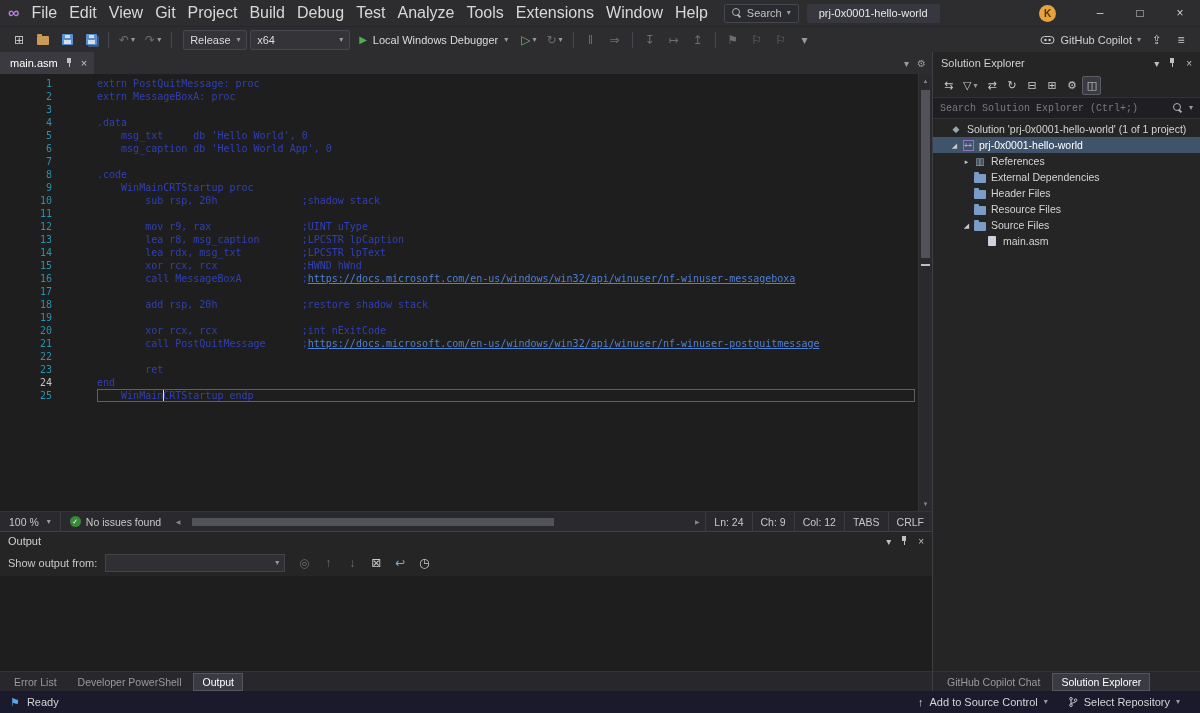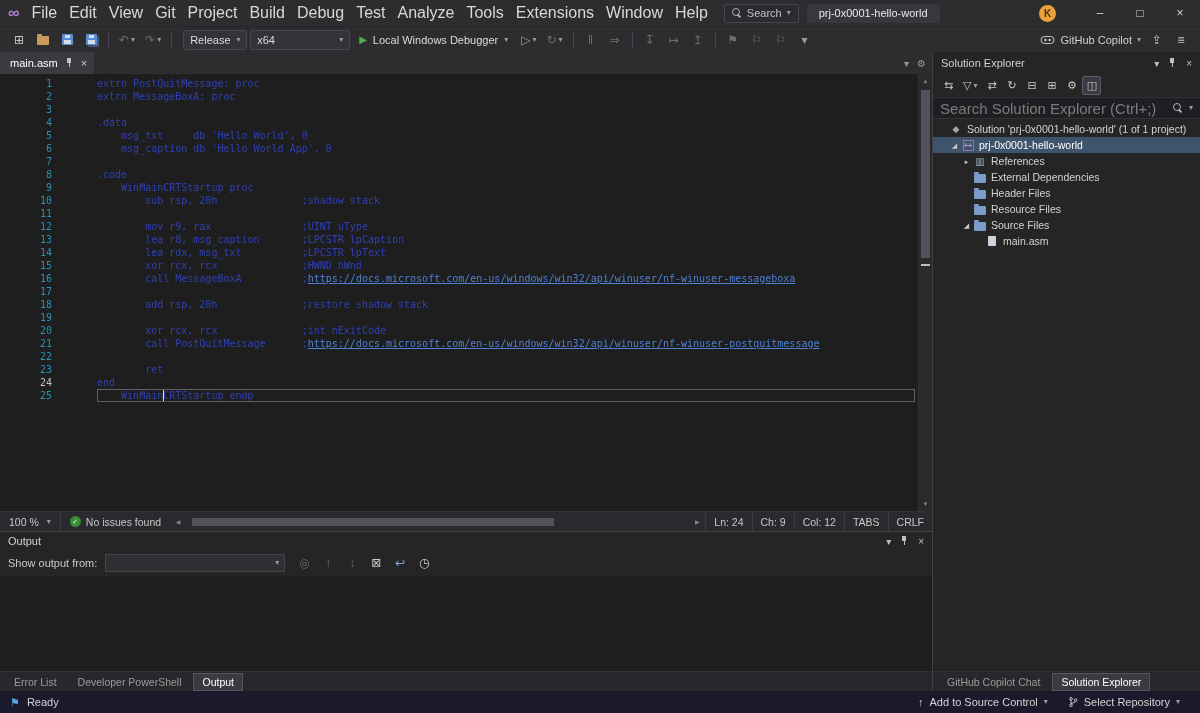--- a/index.html
+++ b/index.html
@@ -85,21 +85,21 @@
 .ptabs{height:20px;flex:0 0 20px;display:flex;align-items:center;gap:3px;background:#28282c;padding:0 5px;border-top:1px solid #333}
 .ptab{padding:2px 8px;font-size:10.5px;color:#9a9a9a;border:1px solid transparent}
 .ptab-act{color:#fff;background:#3a3a42;border-color:#55555c}
 
 
 .se-head{height:22px;flex:0 0 22px;display:flex;align-items:center;padding:0 8px;font-size:11px;color:#d0d0d0}
 .se-tools{height:24px;flex:0 0 24px;display:flex;align-items:center;padding:0 6px;gap:1px;border-bottom:1px solid #333}
 .se-tools .tb-btn{height:19px;min-width:19px}
 .se-tools .glyph{font-size:11px}
 .se-search{height:21px;flex:0 0 21px;display:flex;align-items:center;background:#1f1f23;border-bottom:1px solid #333;padding:0 7px;gap:6px}
-.se-search input{flex:1;background:transparent;border:0;outline:0;color:#d0d0d0;font-size:15px;font-family:Liberation Sans, sans-serif}
+.se-search input{flex:1;background:transparent;border:0;outline:0;color:#d0d0d0;font-size:10px;font-family:Liberation Mono, monospace}
 .se-search input::placeholder{color:#7c7c7c}
 .se-tree{flex:1;padding-top:2px;overflow:hidden}
 .trow{height:16px;display:flex;align-items:center;font-size:10.5px;color:#d4d4d4;white-space:nowrap;overflow:hidden}
 .trow-sel{background:var(--selection-bg,#3f536b);color:#fff}
 .tarrow{width:11px;flex:0 0 11px;font-size:7px;color:#c8c8c8;text-align:center;line-height:1}
 .ticon{width:16px;flex:0 0 16px;display:flex;align-items:center;justify-content:center;margin-right:3px}
 .tg-sol{color:#9aa7b0;font-size:9px}
 .tg-ref{color:#9cb6cc;font-size:10px}
 
 

